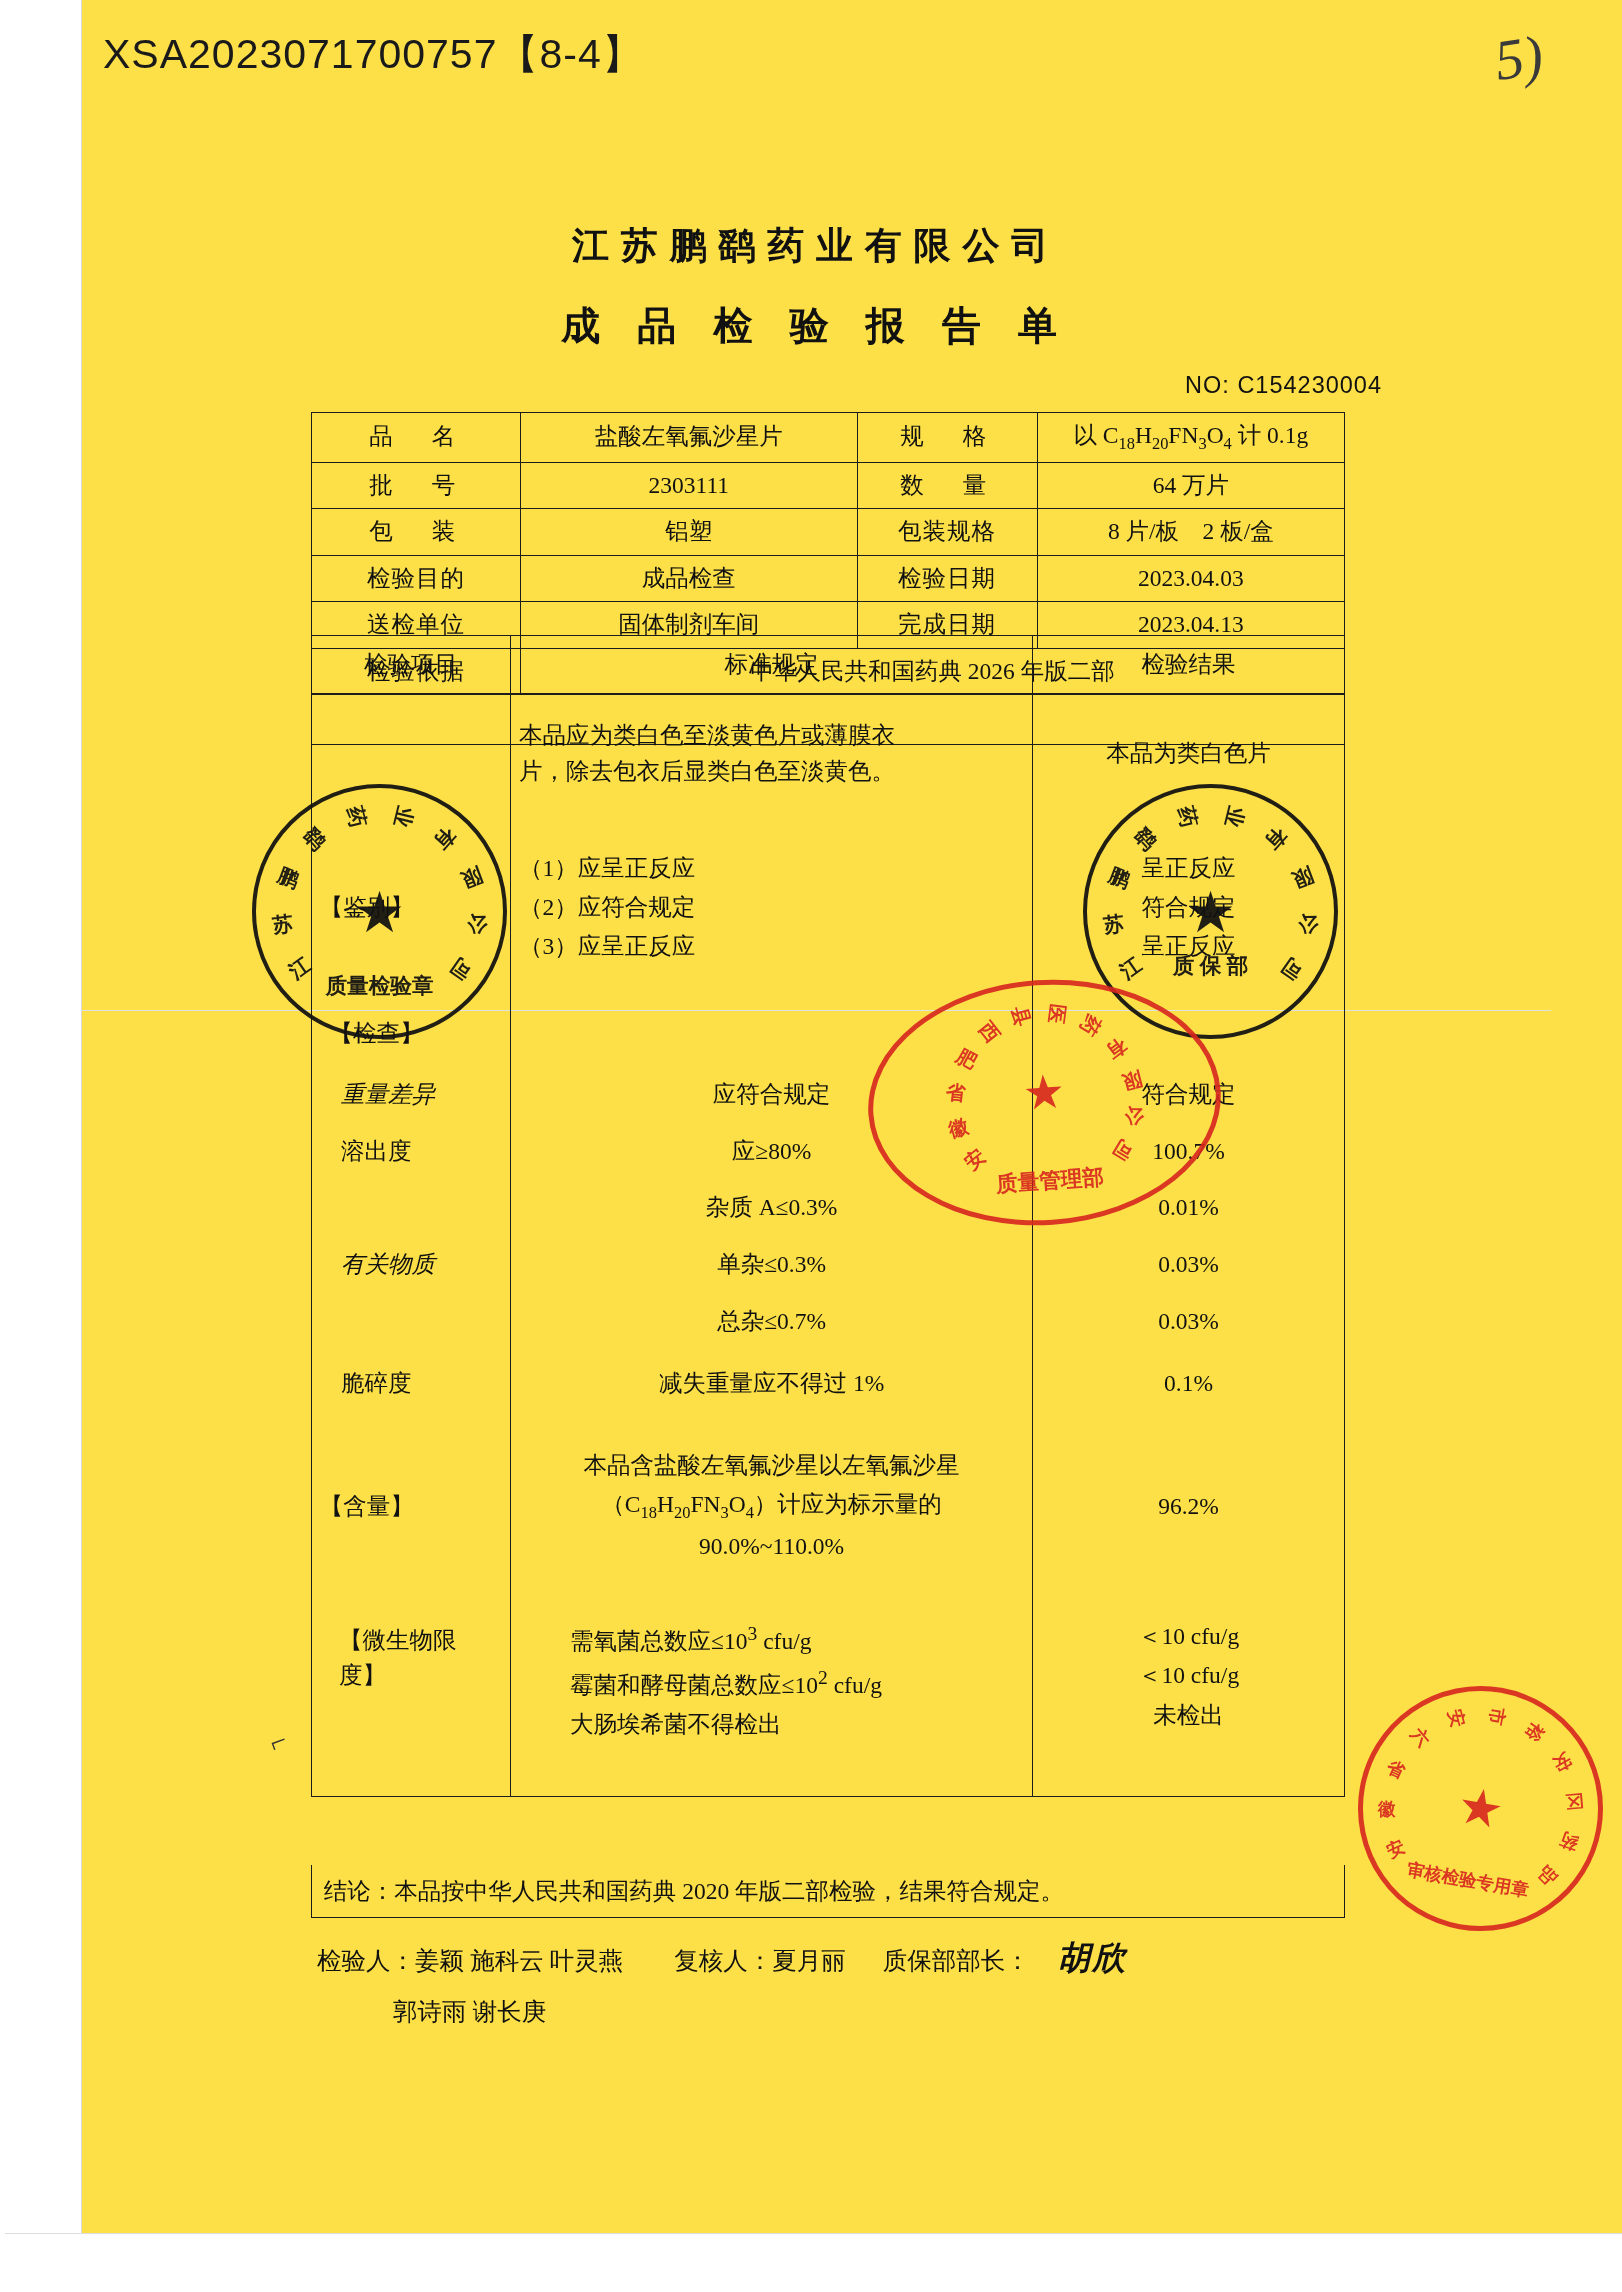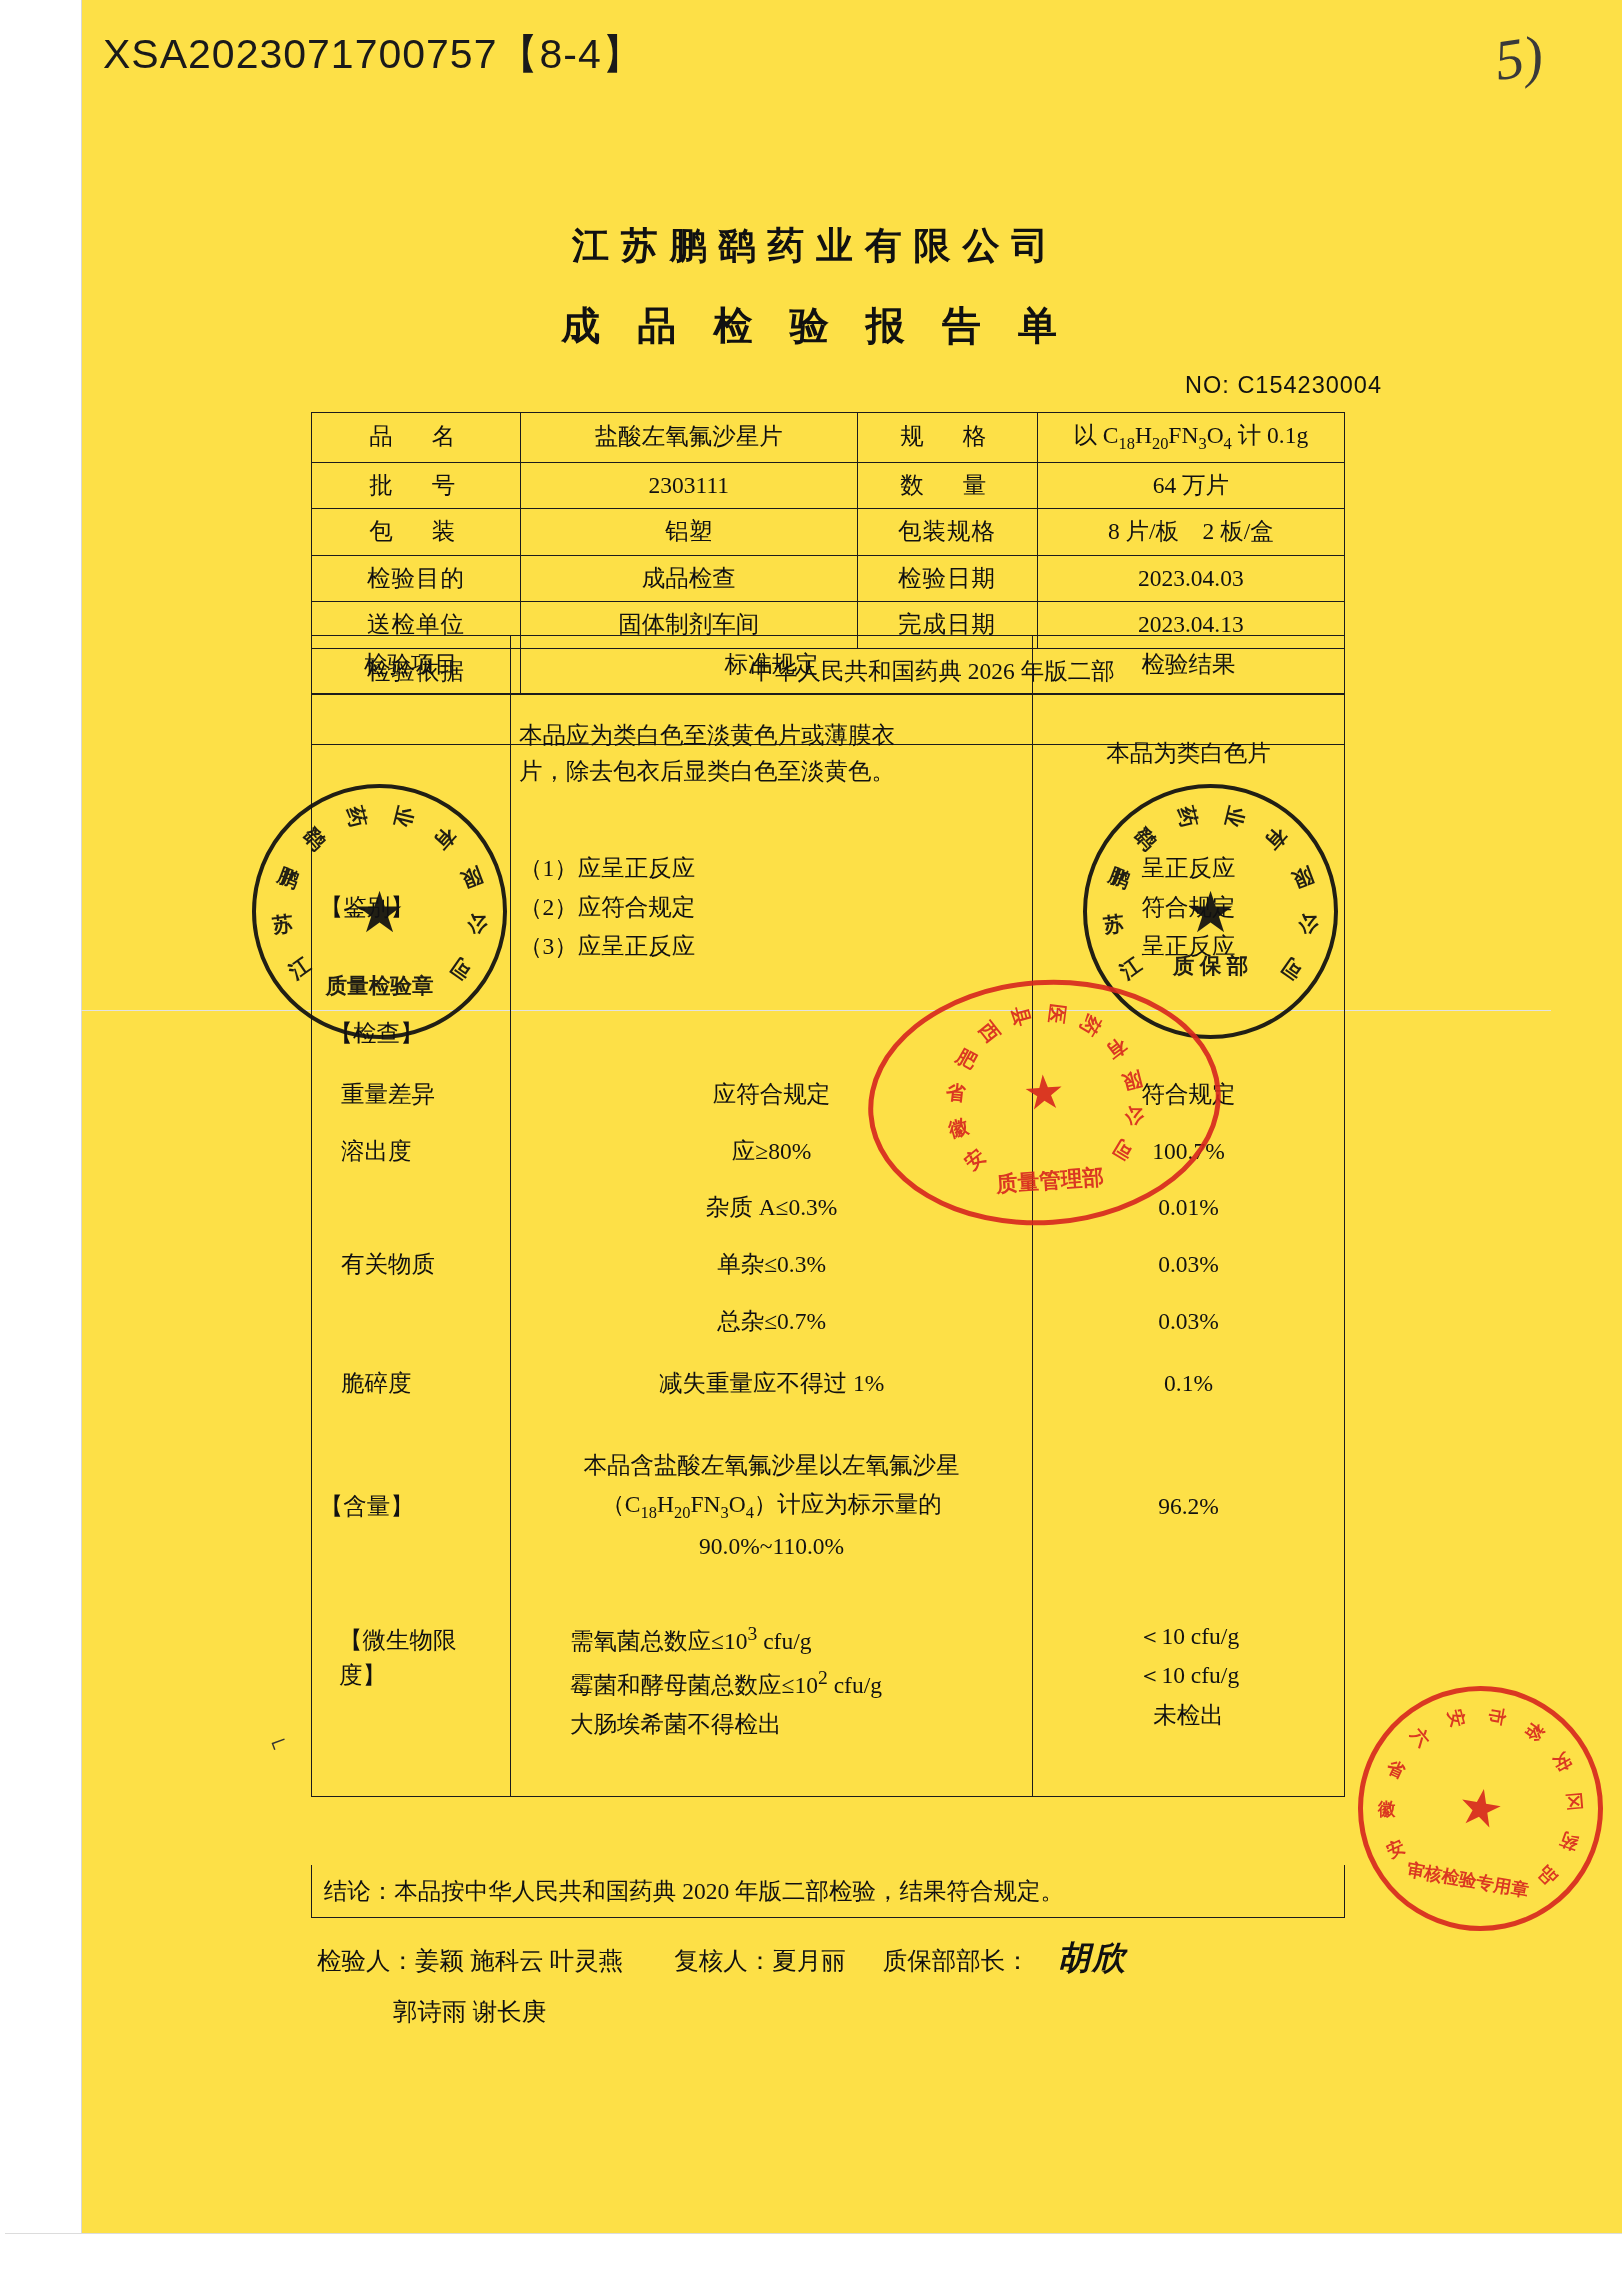--- a/index.html
+++ b/index.html
@@ -328,39 +328,39 @@
       </td>
     </tr>
 
     <tr>
       <td class="col-item l no-b-top no-b-bottom" style="height:53px; padding-left:17.6px;">【检查】</td>
       <td class="col-spec no-b-top no-b-bottom"></td>
       <td class="col-res no-b-top no-b-bottom"></td>
     </tr>
 
     <tr>
-      <td class="col-item l no-b-top no-b-bottom" style="height:45px; padding-left:29px;">重量差异</td>
+      <td class="col-item l no-b-top no-b-bottom" style="height:45px; padding-left:29px;font-style:italic;">重量差异</td>
       <td class="col-spec c no-b-top no-b-bottom">应符合规定</td>
       <td class="col-res no-b-top no-b-bottom">符合规定</td>
     </tr>
 
     <tr>
       <td class="col-item l no-b-top no-b-bottom" style="height:45px; padding-left:29px;">溶出度</td>
       <td class="col-spec c no-b-top no-b-bottom">应≥80%</td>
       <td class="col-res no-b-top no-b-bottom">100.7%</td>
     </tr>
 
     <tr>
       <td class="col-item l no-b-top no-b-bottom" style="height:45px; padding-left:29px;"></td>
       <td class="col-spec c no-b-top no-b-bottom">杂质 A≤0.3%</td>
       <td class="col-res no-b-top no-b-bottom">0.01%</td>
     </tr>
 
     <tr>
-      <td class="col-item l no-b-top no-b-bottom" style="height:45px; padding-left:29px;">有关物质</td>
+      <td class="col-item l no-b-top no-b-bottom" style="height:45px; padding-left:29px;font-style:italic;">有关物质</td>
       <td class="col-spec c no-b-top no-b-bottom">单杂≤0.3%</td>
       <td class="col-res no-b-top no-b-bottom">0.03%</td>
     </tr>
 
     <tr>
       <td class="col-item l no-b-top no-b-bottom" style="height:45px; padding-left:29px;"></td>
       <td class="col-spec c no-b-top no-b-bottom">总杂≤0.7%</td>
       <td class="col-res no-b-top no-b-bottom">0.03%</td>
     </tr>
 

